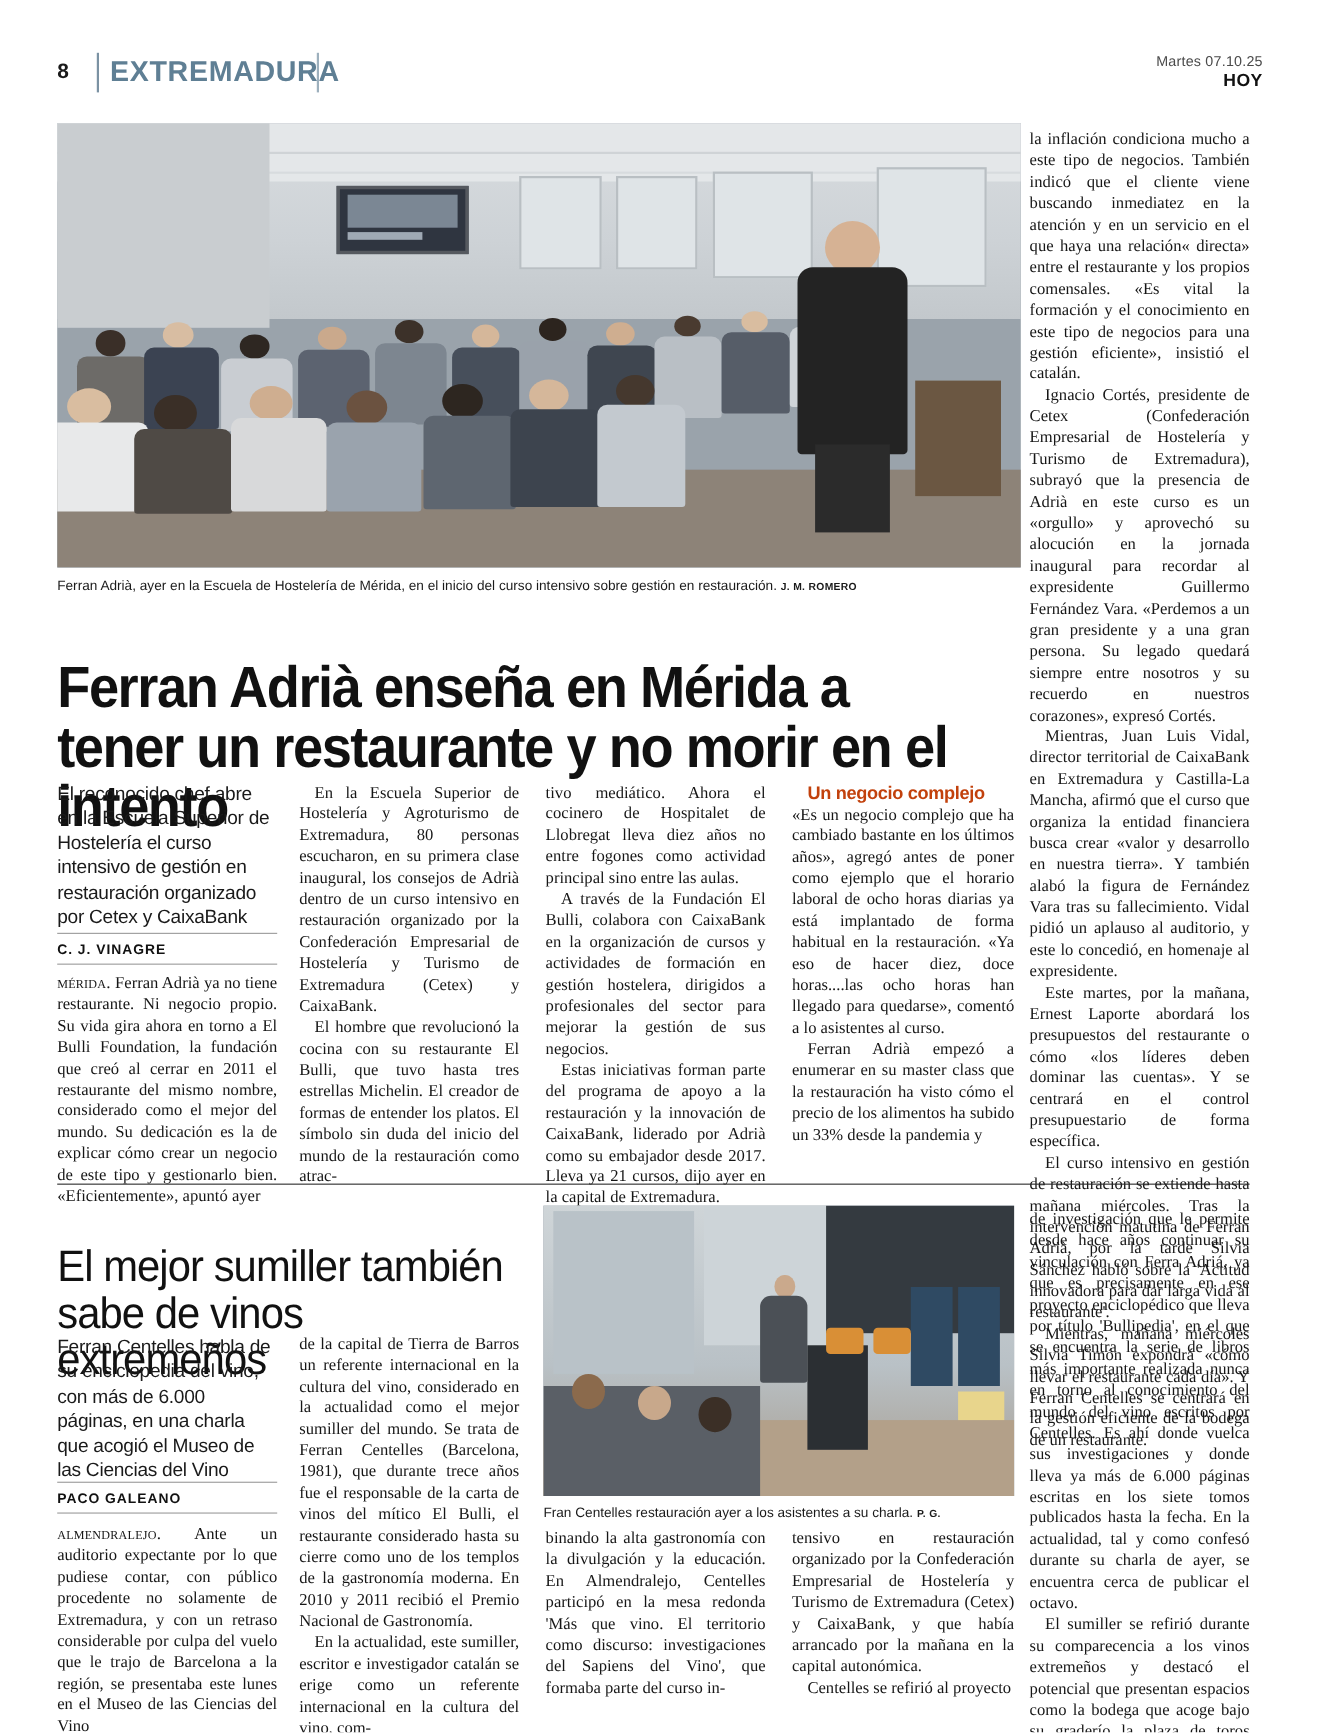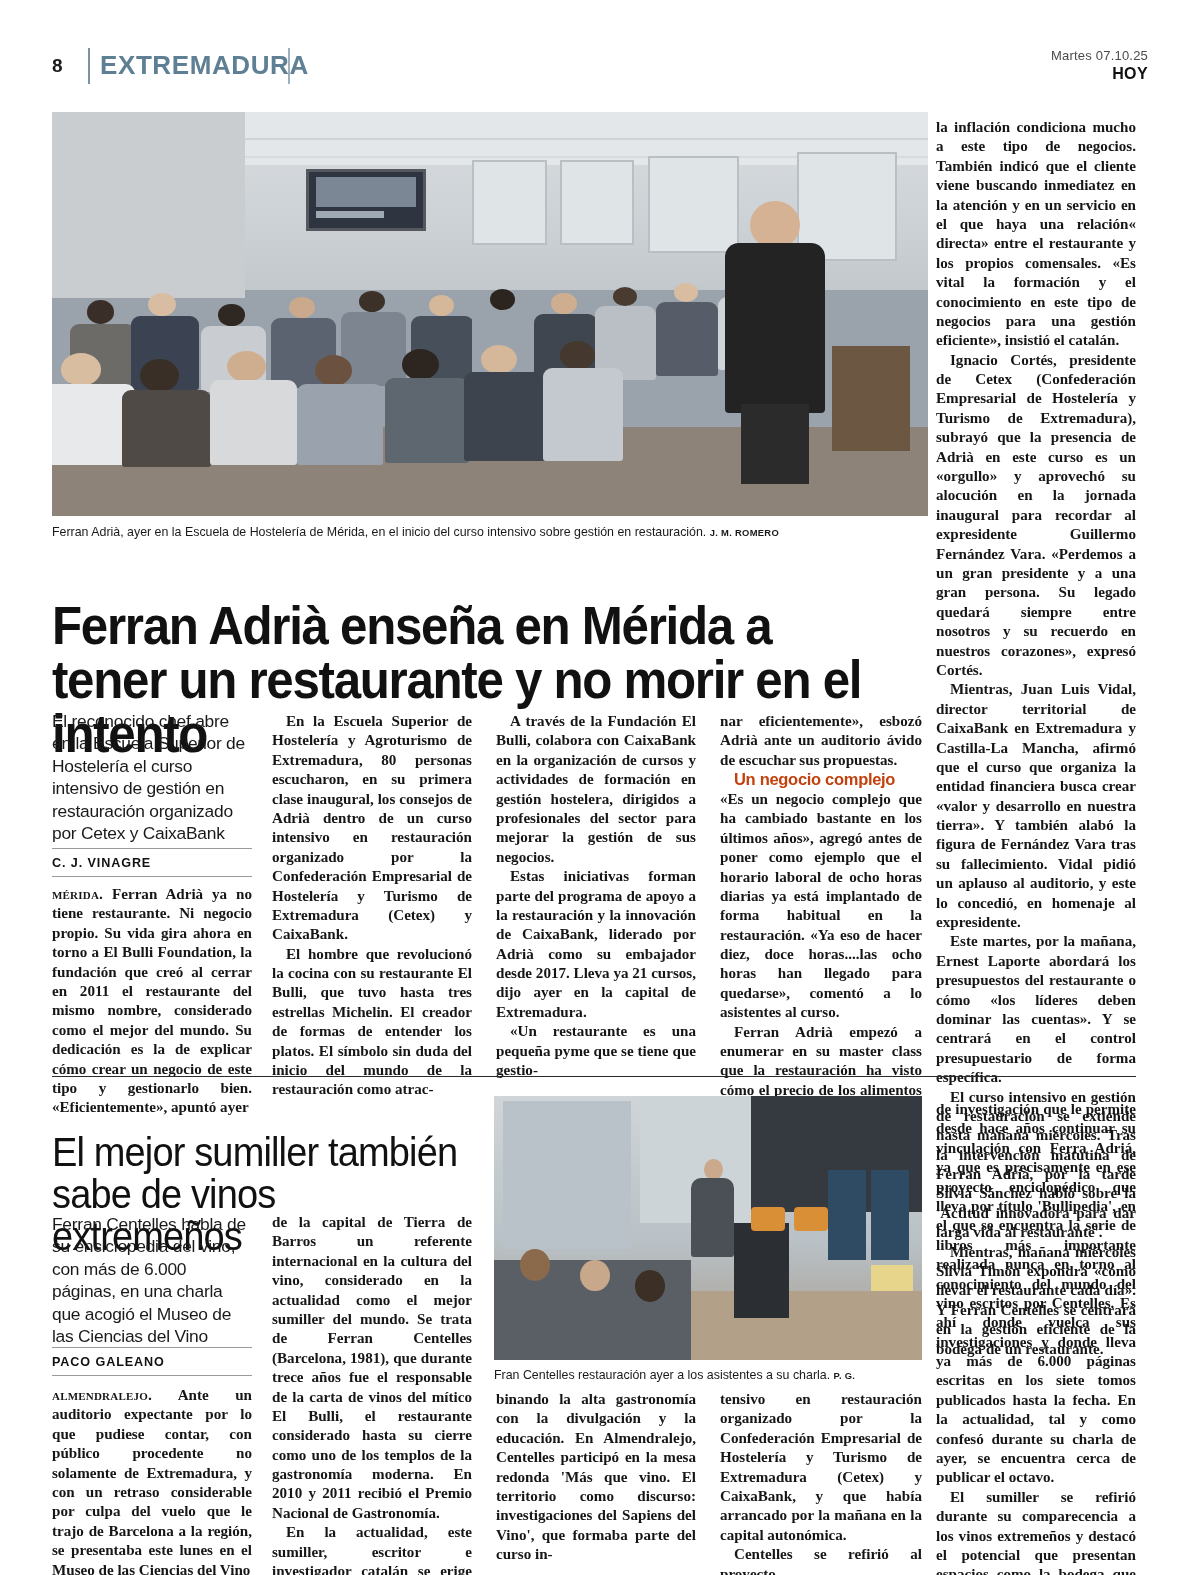--- a/index.html
+++ b/index.html
@@ -190,21 +190,20 @@
     font-size: 15.1px;
     line-height: 1.285;
     text-align: justify;
     color: #161616;
     -webkit-hyphens: auto;
     hyphens: auto;
   }
   .col p {
     margin: 0;
     text-indent: 14px;
-    font-weight: bold;
   }
   .col p.first {
     text-indent: 0;
   }
   .dateline {
     font-variant: small-caps;
     text-transform: lowercase;
     font-size: 15.6px;
     letter-spacing: 0.2px;
   }
@@ -320,27 +319,27 @@
   <div class="col" style="left:52px; top:884px; width:200px;">
     <p class="first"><span class="dateline">MÉRIDA.</span><span> Ferran Adrià ya no tiene restaurante. Ni negocio propio. Su vida gira ahora en torno a El Bulli Foundation, la fundación que creó al cerrar en 2011 el restaurante del mismo nombre, considerado como el mejor del mundo. Su dedicación es la de explicar cómo crear un negocio de este tipo y gestionarlo bien. «Eficientemente», apuntó ayer</span></p>
   </div>
 
   <div class="col" style="left:272px; top:712px; width:200px;">
     <p>En la Escuela Superior de Hostelería y Agroturismo de Extremadura, 80 personas escucharon, en su primera clase inaugural, los consejos de Adrià dentro de un curso intensivo en restauración organizado por la Confederación Empresarial de Hostelería y Turismo de Extremadura (Cetex) y CaixaBank.</p>
     <p>El hombre que revolucionó la cocina con su restaurante El Bulli, que tuvo hasta tres estrellas Michelin. El creador de formas de entender los platos. El símbolo sin duda del inicio del mundo de la restauración como atrac-</p>
   </div>
 
   <div class="col" style="left:496px; top:712px; width:200px;">
+    <p class="first">tivo mediático. Ahora el cocinero de Hospitalet de Llobregat lleva diez años no entre fogones como actividad principal sino entre las aulas.</p>
     <p>A través de la Fundación El Bulli, colabora con CaixaBank en la organización de cursos y actividades de formación en gestión hostelera, dirigidos a profesionales del sector para mejorar la gestión de sus negocios.</p>
     <p>Estas iniciativas forman parte del programa de apoyo a la restauración y la innovación de CaixaBank, liderado por Adrià como su embajador desde 2017. Lleva ya 21 cursos, dijo ayer en la capital de Extremadura.</p>
     <p>«Un restaurante es una pequeña pyme que se tiene que gestio-</p>
   </div>
 
   <div class="col" style="left:720px; top:712px; width:202px;">
-    <p class="first">nar eficientemente», esbozó Adrià ante un auditorio ávido de escuchar sus propuestas.</p>
     <p class="subhead">Un negocio complejo</p>
     <p class="first">«Es un negocio complejo que ha cambiado bastante en los últimos años», agregó antes de poner como ejemplo que el horario laboral de ocho horas diarias ya está implantado de forma habitual en la restauración. «Ya eso de hacer diez, doce horas....las ocho horas han llegado para quedarse», comentó a lo asistentes al curso.</p>
     <p>Ferran Adrià empezó a enumerar en su master class que la restauración ha visto cómo el precio de los alimentos ha subido un 33% desde la pandemia y</p>
   </div>
 
   <div class="col" style="left:936px; top:118px; width:200px;">
     <p class="first">la inflación condiciona mucho a este tipo de negocios. También indicó que el cliente viene buscando inmediatez en la atención y en un servicio en el que haya una relación« directa» entre el restaurante y los propios comensales. «Es vital la formación y el conocimiento en este tipo de negocios para una gestión eficiente», insistió el catalán.</p>
     <p>Ignacio Cortés, presidente de Cetex (Confederación Empresarial de Hostelería y Turismo de Extremadura), subrayó que la presencia de Adrià en este curso es un «orgullo» y aprovechó su alocución en la jornada inaugural para recordar al expresidente Guillermo Fernández Vara. «Perdemos a un gran presidente y a una gran persona. Su legado quedará siempre entre nosotros y su recuerdo en nuestros corazones», expresó Cortés.</p>
     <p>Mientras, Juan Luis Vidal, director territorial de CaixaBank en Extremadura y Castilla-La Mancha, afirmó que el curso que organiza la entidad financiera busca crear «valor y desarrollo en nuestra tierra». Y también alabó la figura de Fernández Vara tras su fallecimiento. Vidal pidió un aplauso al auditorio, y este lo concedió, en homenaje al expresidente.</p>
     <p>Este martes, por la mañana, Ernest Laporte abordará los presupuestos del restaurante o cómo «los líderes deben dominar las cuentas». Y se centrará en el control presupuestario de forma específica.</p>

